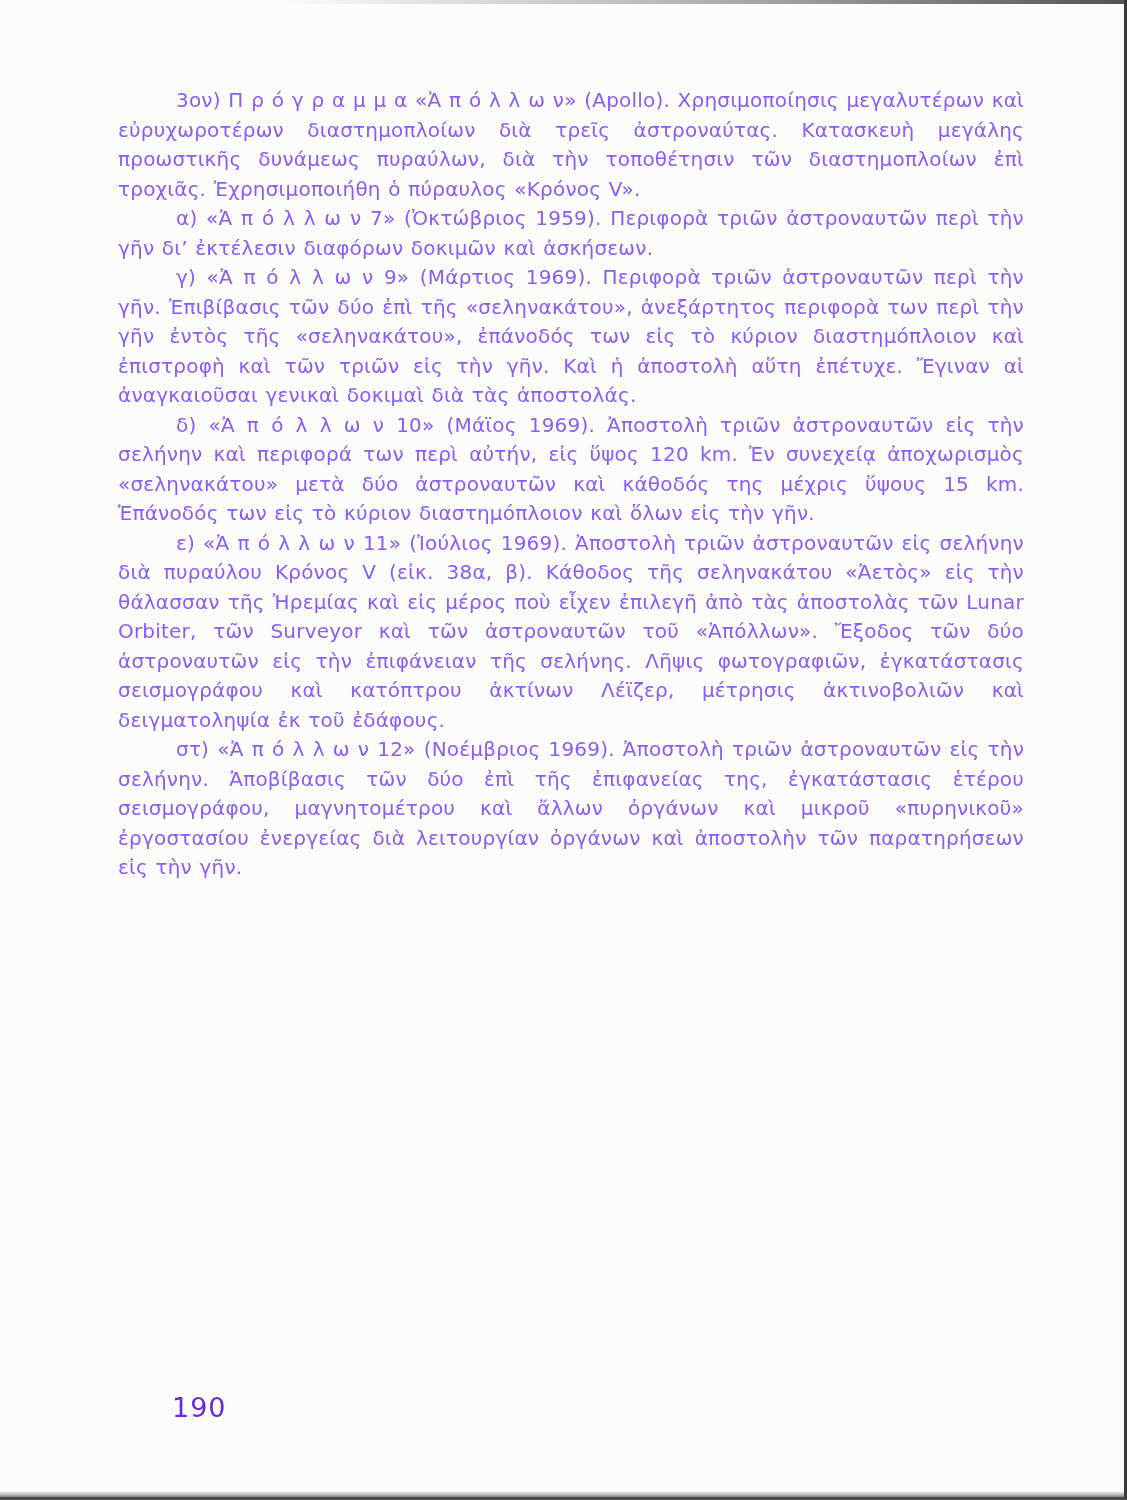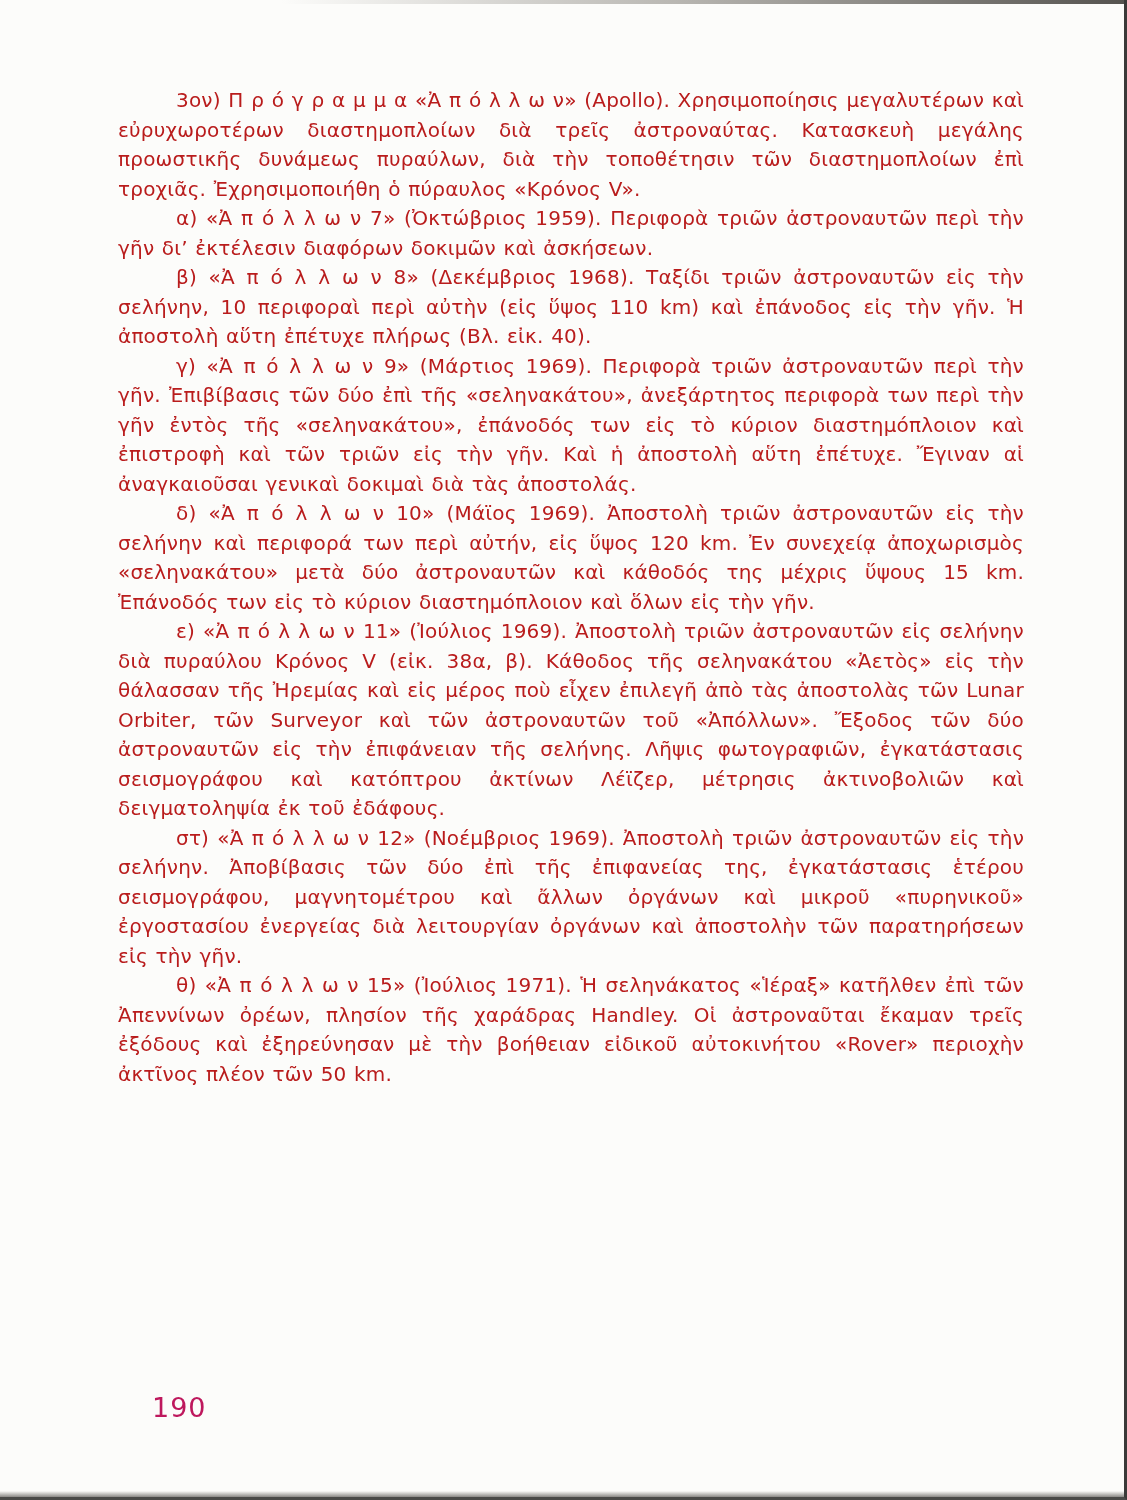--- a/index.html
+++ b/index.html
@@ -42,43 +42,41 @@
     top: 86px;
     left: 118px;
     width: 906px;
   }
   .para {
     margin: 0;
     text-indent: 58px;
     font-size: 20px;
     line-height: 29.5px;
     font-weight: 400;
-    color: #b91c1c;
+    color: #8b5cf6;
     text-align: justify;
     letter-spacing: 0.2px;
     word-spacing: 1px;
   }
   .page-number {
     position: absolute;
-    left: 152px;
+    left: 172px;
     top: 1392px;
     font-size: 27px;
-    color: #be185d;
+    color: #6d28d9;
     letter-spacing: 1px;
   }
 </style>
 </head>
 <body>
 
 <div class="page">
   <div class="text-block">
 
   <p class="para">3ον) Π ρ ό γ ρ α μ μ α  «Ἀ π ό λ λ ω ν» (Apollo). Χρησιμοποίησις μεγαλυτέρων καὶ εὐρυχωροτέρων διαστημοπλοίων διὰ τρεῖς ἀστροναύτας. Κατασκευὴ μεγάλης προωστικῆς δυνάμεως πυραύλων, διὰ τὴν τοποθέτησιν τῶν διαστημοπλοίων ἐπὶ τροχιᾶς. Ἐχρησιμοποιήθη ὁ πύραυλος «Κρόνος V».</p>
       <p class="para">α) «Ἀ π ό λ λ ω ν  7» (Ὀκτώβριος 1959). Περιφορὰ τριῶν ἀστροναυτῶν περὶ τὴν γῆν δι’ ἐκτέλεσιν διαφόρων δοκιμῶν καὶ ἀσκήσεων.</p>
-      <p class="para">β) «Ἀ π ό λ λ ω ν  8» (Δεκέμβριος 1968). Ταξίδι τριῶν ἀστροναυτῶν εἰς τὴν σελήνην, 10 περιφοραὶ περὶ αὐτὴν (εἰς ὕψος 110 km) καὶ ἐπάνοδος εἰς τὴν γῆν. Ἡ ἀποστολὴ αὕτη ἐπέτυχε πλήρως (Βλ. εἰκ. 40).</p>
       <p class="para">γ) «Ἀ π ό λ λ ω ν  9» (Μάρτιος 1969). Περιφορὰ τριῶν ἀστροναυτῶν περὶ τὴν γῆν. Ἐπιβίβασις τῶν δύο ἐπὶ τῆς «σεληνακάτου», ἀνεξάρτητος περιφορὰ των περὶ τὴν γῆν ἐντὸς τῆς «σεληνακάτου», ἐπάνοδός των εἰς τὸ κύριον διαστημόπλοιον καὶ ἐπιστροφὴ καὶ τῶν τριῶν εἰς τὴν γῆν. Καὶ ἡ ἀποστολὴ αὕτη ἐπέτυχε. Ἔγιναν αἱ ἀναγκαιοῦσαι γενικαὶ δοκιμαὶ διὰ τὰς ἀποστολάς.</p>
       <p class="para">δ) «Ἀ π ό λ λ ω ν  10» (Μάϊος 1969). Ἀποστολὴ τριῶν ἀστροναυτῶν εἰς τὴν σελήνην καὶ περιφορά των περὶ αὐτήν, εἰς ὕψος 120 km. Ἐν συνεχείᾳ ἀποχωρισμὸς «σεληνακάτου» μετὰ δύο ἀστροναυτῶν καὶ κάθοδός της μέχρις ὕψους 15 km. Ἐπάνοδός των εἰς τὸ κύριον διαστημόπλοιον καὶ ὅλων εἰς τὴν γῆν.</p>
       <p class="para">ε) «Ἀ π ό λ λ ω ν  11» (Ἰούλιος 1969). Ἀποστολὴ τριῶν ἀστροναυτῶν εἰς σελήνην διὰ πυραύλου Κρόνος V (εἰκ. 38α, β). Κάθοδος τῆς σεληνακάτου «Ἀετὸς» εἰς τὴν θάλασσαν τῆς Ἠρεμίας καὶ εἰς μέρος ποὺ εἶχεν ἐπιλεγῆ ἀπὸ τὰς ἀποστολὰς τῶν Lunar Orbiter, τῶν Surveyor καὶ τῶν ἀστροναυτῶν τοῦ «Ἀπόλλων». Ἔξοδος τῶν δύο ἀστροναυτῶν εἰς τὴν ἐπιφάνειαν τῆς σελήνης. Λῆψις φωτογραφιῶν, ἐγκατάστασις σεισμογράφου καὶ κατόπτρου ἀκτίνων Λέϊζερ, μέτρησις ἀκτινοβολιῶν καὶ δειγματοληψία ἐκ τοῦ ἐδάφους.</p>
       <p class="para">στ) «Ἀ π ό λ λ ω ν  12» (Νοέμβριος 1969). Ἀποστολὴ τριῶν ἀστροναυτῶν εἰς τὴν σελήνην. Ἀποβίβασις τῶν δύο ἐπὶ τῆς ἐπιφανείας της, ἐγκατάστασις ἑτέρου σεισμογράφου, μαγνητομέτρου καὶ ἄλλων ὀργάνων καὶ μικροῦ «πυρηνικοῦ» ἐργοστασίου ἐνεργείας διὰ λειτουργίαν ὀργάνων καὶ ἀποστολὴν τῶν παρατηρήσεων εἰς τὴν γῆν.</p>
-      <p class="para">θ) «Ἀ π ό λ λ ω ν  15» (Ἰούλιος 1971). Ἡ σεληνάκατος «Ἱέραξ» κατῆλθεν ἐπὶ τῶν Ἀπεννίνων ὀρέων, πλησίον τῆς χαράδρας Handley. Οἱ ἀστροναῦται ἔκαμαν τρεῖς ἐξόδους καὶ ἐξηρεύνησαν μὲ τὴν βοήθειαν εἰδικοῦ αὐτοκινήτου «Rover» περιοχὴν ἀκτῖνος πλέον τῶν 50 km.</p>
     </div>
   <div class="page-number">190</div>
 </div>
 
 </body></html>

